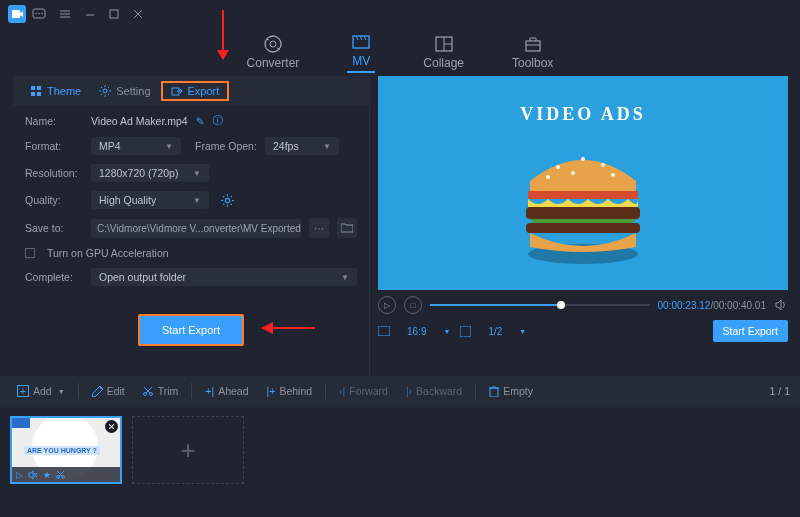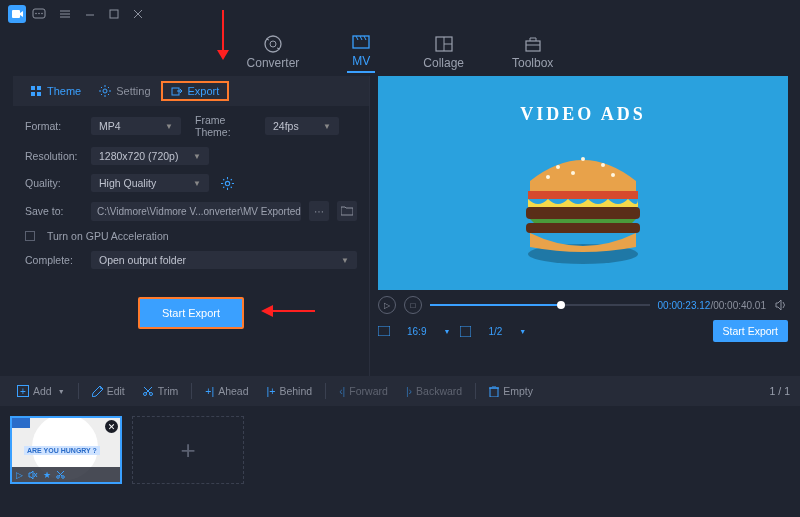--- a/index.html
+++ b/index.html
@@ -207,26 +207,32 @@
               <rect x="1" y="3" width="7" height="7" fill="none" stroke="#3aa0ff"></rect>
               <path d="M6 6 L11 6 M9 4 L11 6 L9 8" fill="none" stroke="#3aa0ff"></path>
             </svg>
           </span>
         <span>Export</span>
       </div>
     </div>
 
     <div class="form">
       <div class="row">
+        <span class="lbl">Name:</span>
+        <span class="val">Video Ad Maker.mp4</span>
+        <span style="color:#3aa0ff;cursor:pointer;">✎</span>
+        <span style="color:#3aa0ff;cursor:pointer;">ⓘ</span>
+      </div>
+      <div class="row">
         <span class="lbl">Format:</span>
         <div class="sel" style="width:90px;">
             <span>MP4</span>
             <span class="caret">▼</span>
           </div>
-        <span class="lbl" style="width:62px;margin-left:6px;">Frame Theme:</span>
+        <span class="lbl" style="width:62px;margin-left:6px;">Frame Open:</span>
         <div class="sel" style="width:74px;">
             <span>24fps</span>
             <span class="caret">▼</span>
           </div>
       </div>
       <div class="row">
         <span class="lbl">Resolution:</span>
         <div class="sel" style="width:118px;">
             <span>1280x720 (720p)</span>
             <span class="caret">▼</span>

